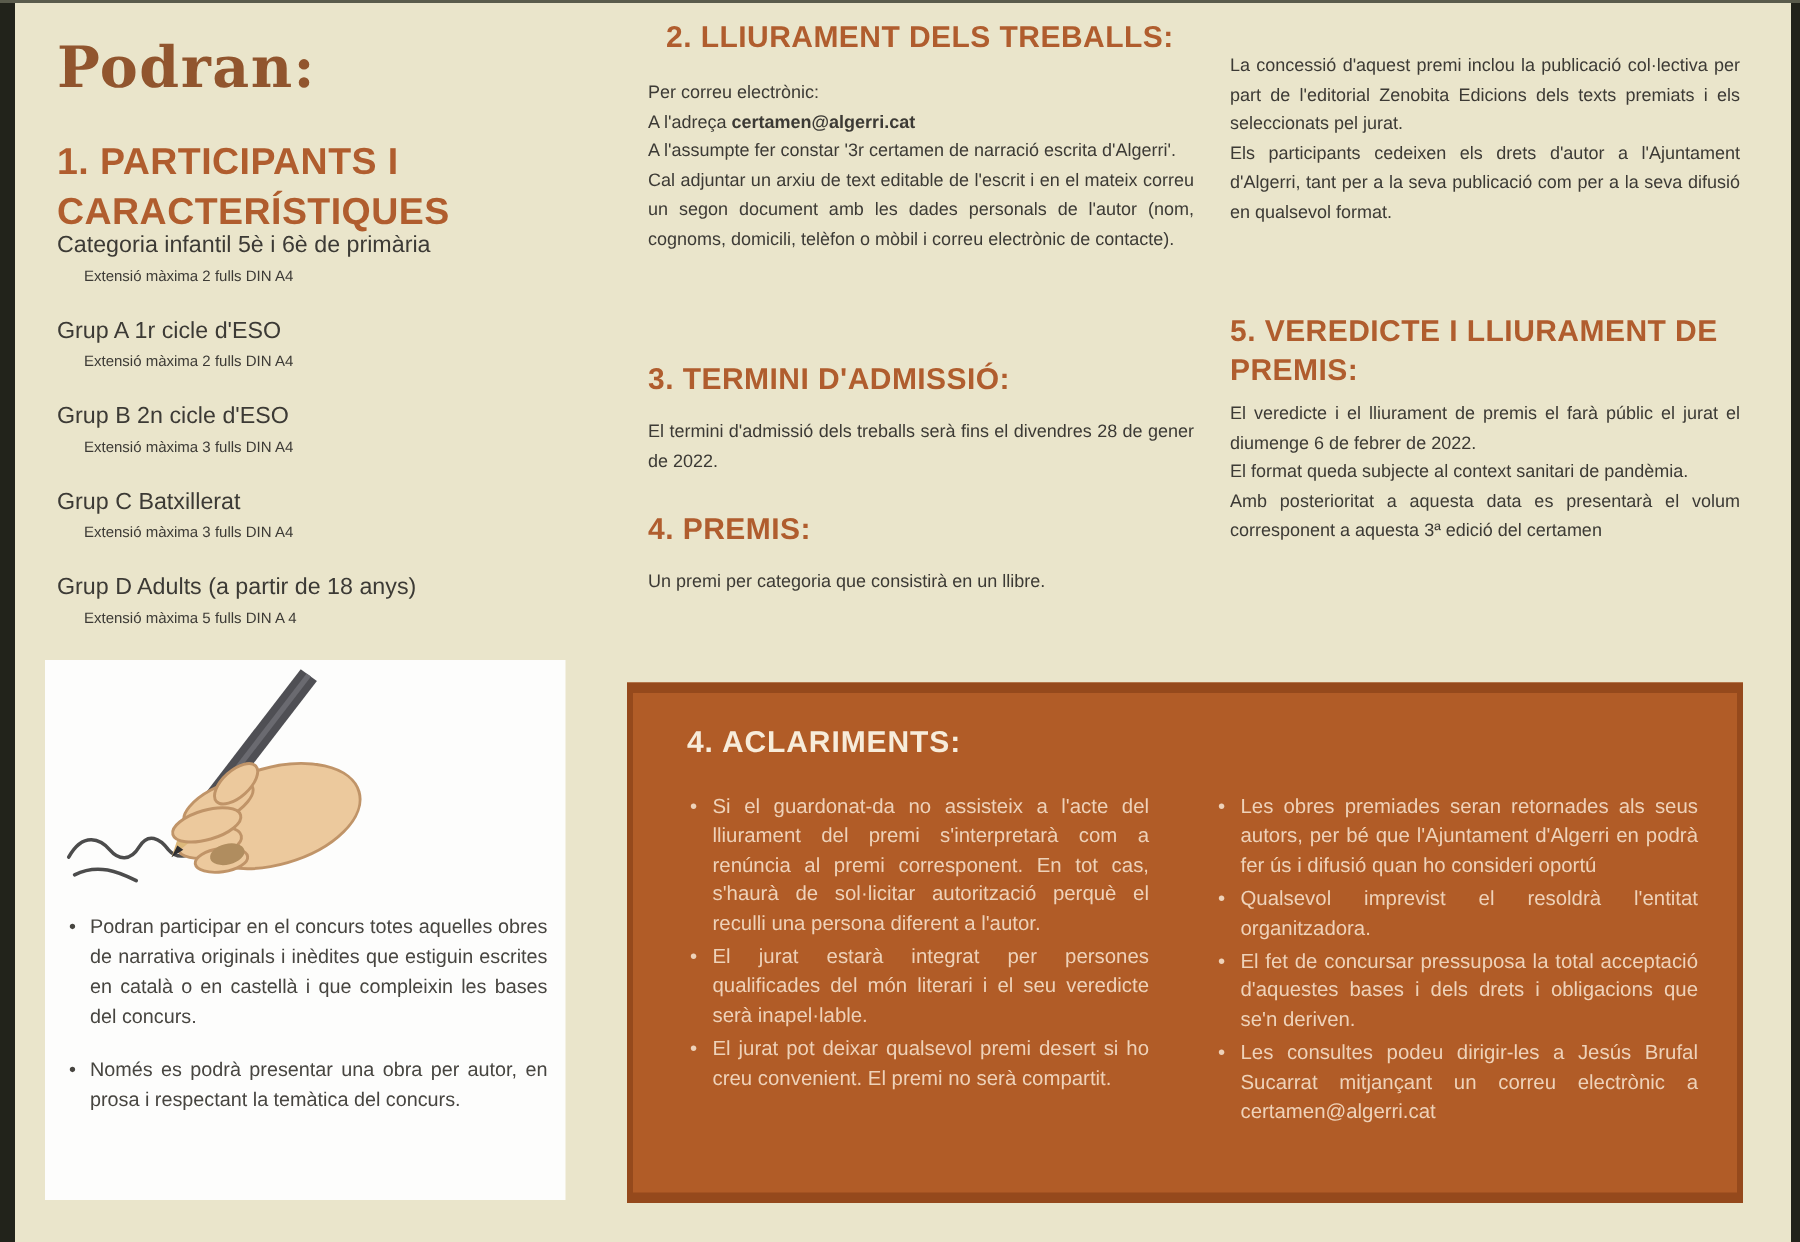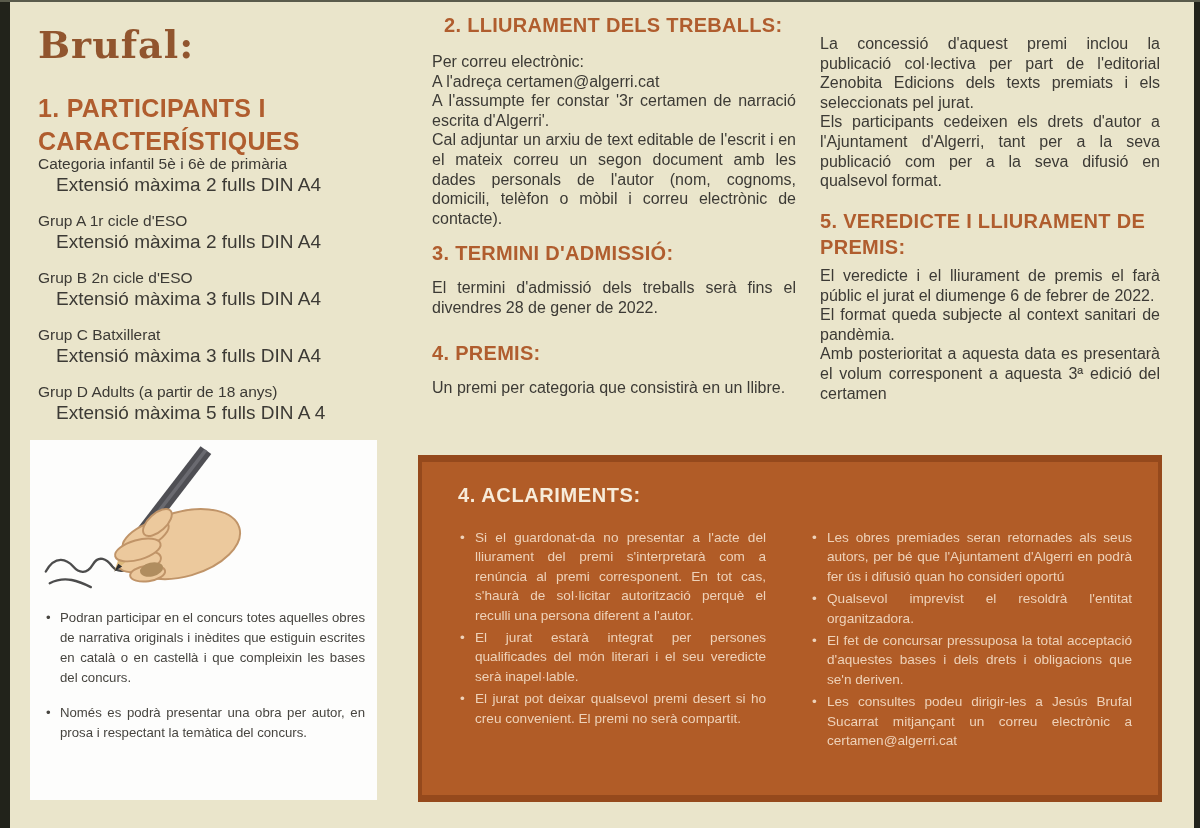--- a/index.html
+++ b/index.html
@@ -30,35 +30,35 @@
   }
   .sec-h{
     font-weight:bold;font-size:20px;letter-spacing:0.3px;
     color:var(--accent);line-height:1.3;
   }
   .h-s1{left:38px;top:92px;width:262px;font-size:25px;}
 
   .groups{left:38px;top:153px;width:345px;}
   .group{margin-bottom:15px;}
   .gname{font-size:15.5px;line-height:21px;}
-  .gdetail{font-size:19px;line-height:21px;padding-left:18px;}
+  .gdetail{font-size:10px;line-height:21px;padding-left:18px;}
 
   .card{
     left:30px;top:440px;width:347px;height:360px;
     background:var(--card-bg);
   }
   .card svg{position:absolute;left:6px;top:4px;}
   .notes{position:absolute;left:12px;right:12px;top:168px;}
   .note{position:relative;padding-left:18px;margin-bottom:15px;
         font-size:13.2px;line-height:20px;text-align:justify;color:#474540;}
   .note::before{content:"\2022";position:absolute;left:4px;top:0;}
 
-  .p{font-size:16px;line-height:19.6px;}
+  .p{font-size:12px;line-height:19.6px;}
   .just{text-align:justify;}
-  .bold{font-weight:normal;text-align:right;}
+  .bold{font-weight:bold;text-align:right;}
   .h-s2{left:444px;top:12px;width:364px;}
   .mid-p2{left:432px;top:52px;width:364px;}
   .h-s3{left:432px;top:240px;width:364px;}
   .mid-p3{left:432px;top:278px;width:364px;}
   .h-s4{left:432px;top:340px;width:364px;}
   .mid-p4{left:432px;top:378px;width:364px;}
 
   .right-intro{left:820px;top:34px;width:340px;}
   .h-s5{left:820px;top:208px;width:330px;}
   .right-body{left:820px;top:266px;width:340px;}
@@ -80,21 +80,21 @@
   .bullet::before{content:"\2022";position:absolute;left:2px;top:0;}
 </style>
 </head>
 <body>
 
 <div>
   <div class="edge-left"></div>
   <div class="edge-right"></div>
   <div class="edge-top"></div>
 
-  <h1 class="abs page-title">Brufal:</h1>
+  <h1 class="abs page-title">Podran:</h1>
   <h2 class="abs sec-h h-s1">1. PARTICIPANTS I CARACTERÍSTIQUES</h2>
 
   <div class="abs groups">
     <div class="group">
       <div class="gname">Categoria infantil 5è i 6è de primària</div>
       <div class="gdetail">Extensió màxima 2 fulls DIN A4</div>
     </div>
     <div class="group">
       <div class="gname">Grup A 1r cicle d'ESO</div>
       <div class="gdetail">Extensió màxima 2 fulls DIN A4</div>
@@ -165,21 +165,21 @@
   <div class="abs right-body">
     <div class="p just">El veredicte i el lliurament de premis el farà públic el jurat el diumenge 6 de febrer de 2022.</div>
     <div class="p just">El format queda subjecte al context sanitari de pandèmia.</div>
     <div class="p just">Amb posterioritat a aquesta data es presentarà el volum corresponent a aquesta 3ª edició del certamen</div>
   </div>
 
   <div class="abs brown-box">
     <h2 class="sec-h h-s6">4. ACLARIMENTS:</h2>
     <div class="bcols">
       <div class="bcol first">
-        <div class="bullet">Si el guardonat-da no presentar a l'acte del lliurament del premi s'interpretarà com a renúncia al premi corresponent. En tot cas, s'haurà de sol·licitar autorització perquè el reculli una persona diferent a l'autor.</div>
+        <div class="bullet">Si el guardonat-da no assisteix a l'acte del lliurament del premi s'interpretarà com a renúncia al premi corresponent. En tot cas, s'haurà de sol·licitar autorització perquè el reculli una persona diferent a l'autor.</div>
         <div class="bullet">El jurat estarà integrat per persones qualificades del món literari i el seu veredicte serà inapel·lable.</div>
         <div class="bullet">El jurat pot deixar qualsevol premi desert si ho creu convenient. El premi no serà compartit.</div>
       </div>
       <div class="bcol">
         <div class="bullet">Les obres premiades seran retornades als seus autors, per bé que l'Ajuntament d'Algerri en podrà fer ús i difusió quan ho consideri oportú</div>
         <div class="bullet">Qualsevol imprevist el resoldrà l'entitat organitzadora.</div>
         <div class="bullet">El fet de concursar pressuposa la total acceptació d'aquestes bases i dels drets i obligacions que se'n deriven.</div>
         <div class="bullet">Les consultes podeu dirigir-les a Jesús Brufal Sucarrat mitjançant un correu electrònic a certamen@algerri.cat</div>
       </div>
     </div>

